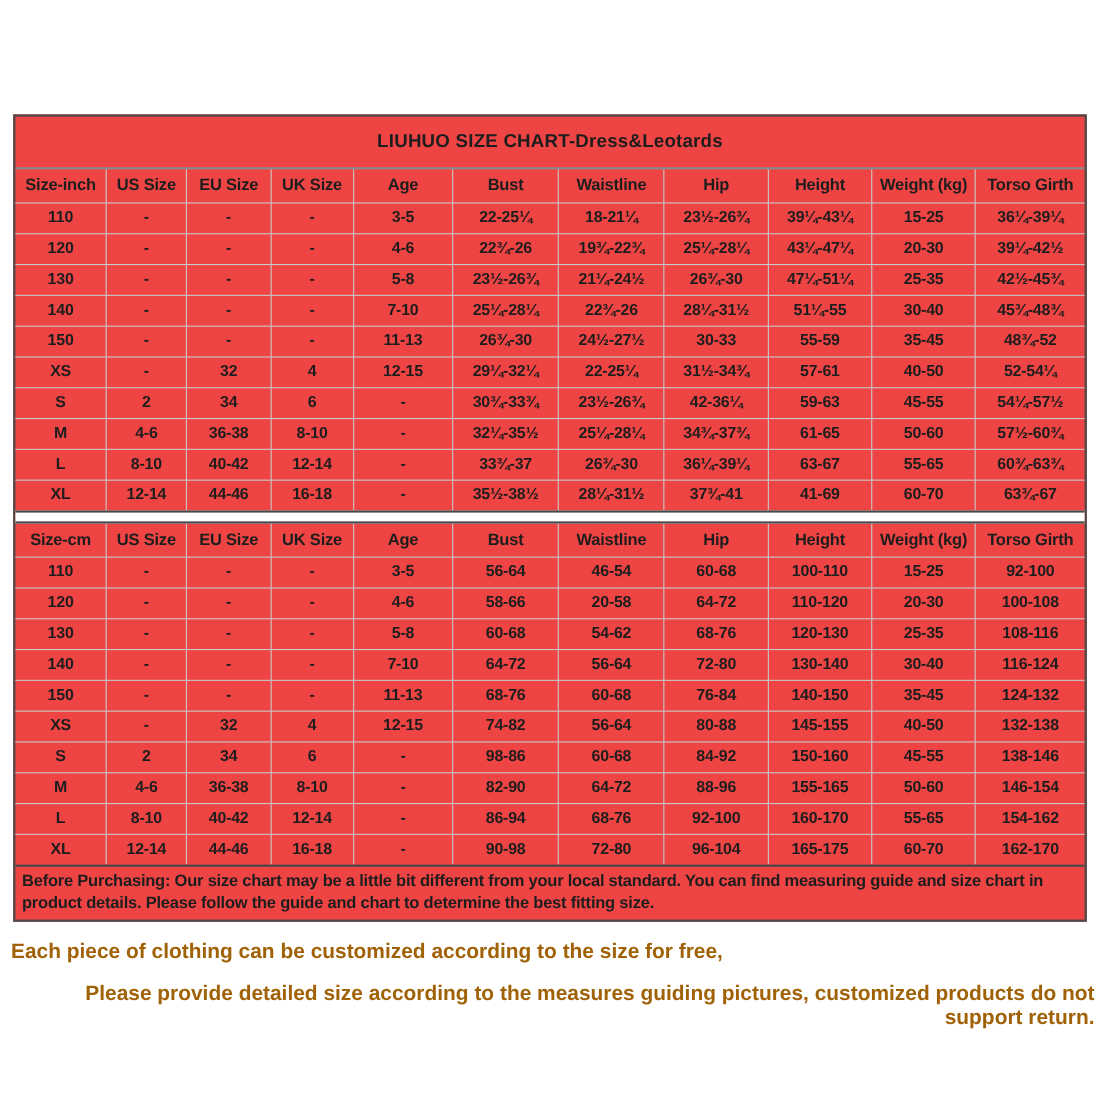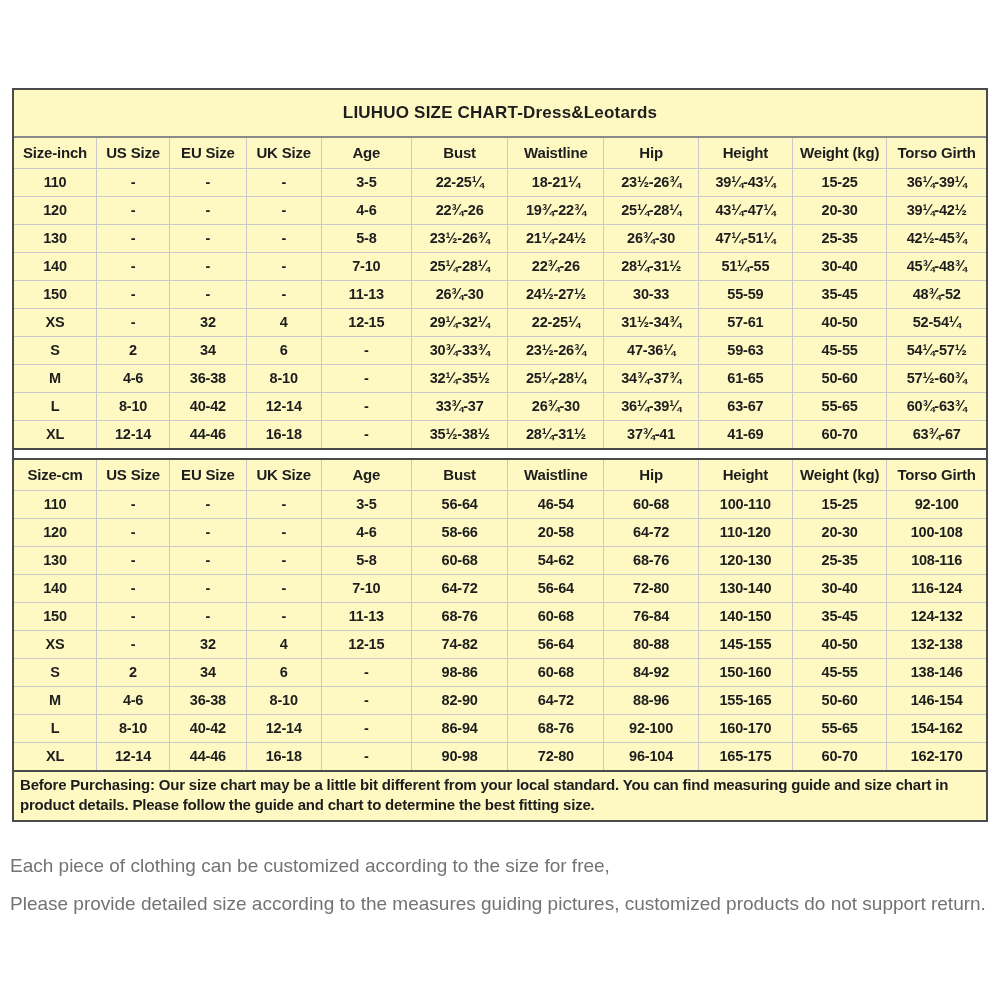--- a/index.html
+++ b/index.html
@@ -6,24 +6,24 @@
   html, body {
     width: 1000px; height: 1000px;
     background: #ffffff;
     font-family: "Liberation Sans", sans-serif;
     color: #1d1d1d;
   }
   .page { position: relative; width: 1000px; height: 1000px; }
 
   .chart-box {
     position: absolute;
-    left: 12px; top: 88px;
+    left: 12px; top: 104px;
     width: 976px;
     border: 2px solid #4a4a4a;
-    background: #fef9c3;
+    background: #ef4444;
   }
   .chart-title {
     height: 48px;
     display: flex; align-items: center; justify-content: center;
     font-size: 17px; font-weight: 700;
     letter-spacing: 0.2px;
     border-bottom: 2px solid #8a8a8a;
   }
   table.size-table {
     width: 100%;
@@ -79,23 +79,23 @@
     letter-spacing: -0.2px;
     line-height: 20px;
   }
   .bottom-text {
     position: absolute;
     left: 10px;
     width: 985px;
   }
   .bottom-line {
     font-size: 19px;
-    font-weight: 400;
+    font-weight: 700;
     letter-spacing: 0px;
-    color: #737373;
+    color: #a16207;
   }
   .bottom-line.first { position: absolute; top: 0; }
   .bottom-line.second { position: absolute; top: 38px; text-align: right; }
 </style>
 </head>
 <body>
 
 <div class="page">
 
   <div class="chart-box">
@@ -211,21 +211,21 @@
             <td>52-54¼</td>
           </tr>
           <tr>
             <td>S</td>
             <td>2</td>
             <td>34</td>
             <td>6</td>
             <td>-</td>
             <td>30¾-33¾</td>
             <td>23½-26¾</td>
-            <td>47-36¼</td>
+            <td>42-36¼</td>
             <td>59-63</td>
             <td>45-55</td>
             <td>54¼-57½</td>
           </tr>
           <tr>
             <td>M</td>
             <td>4-6</td>
             <td>36-38</td>
             <td>8-10</td>
             <td>-</td>

